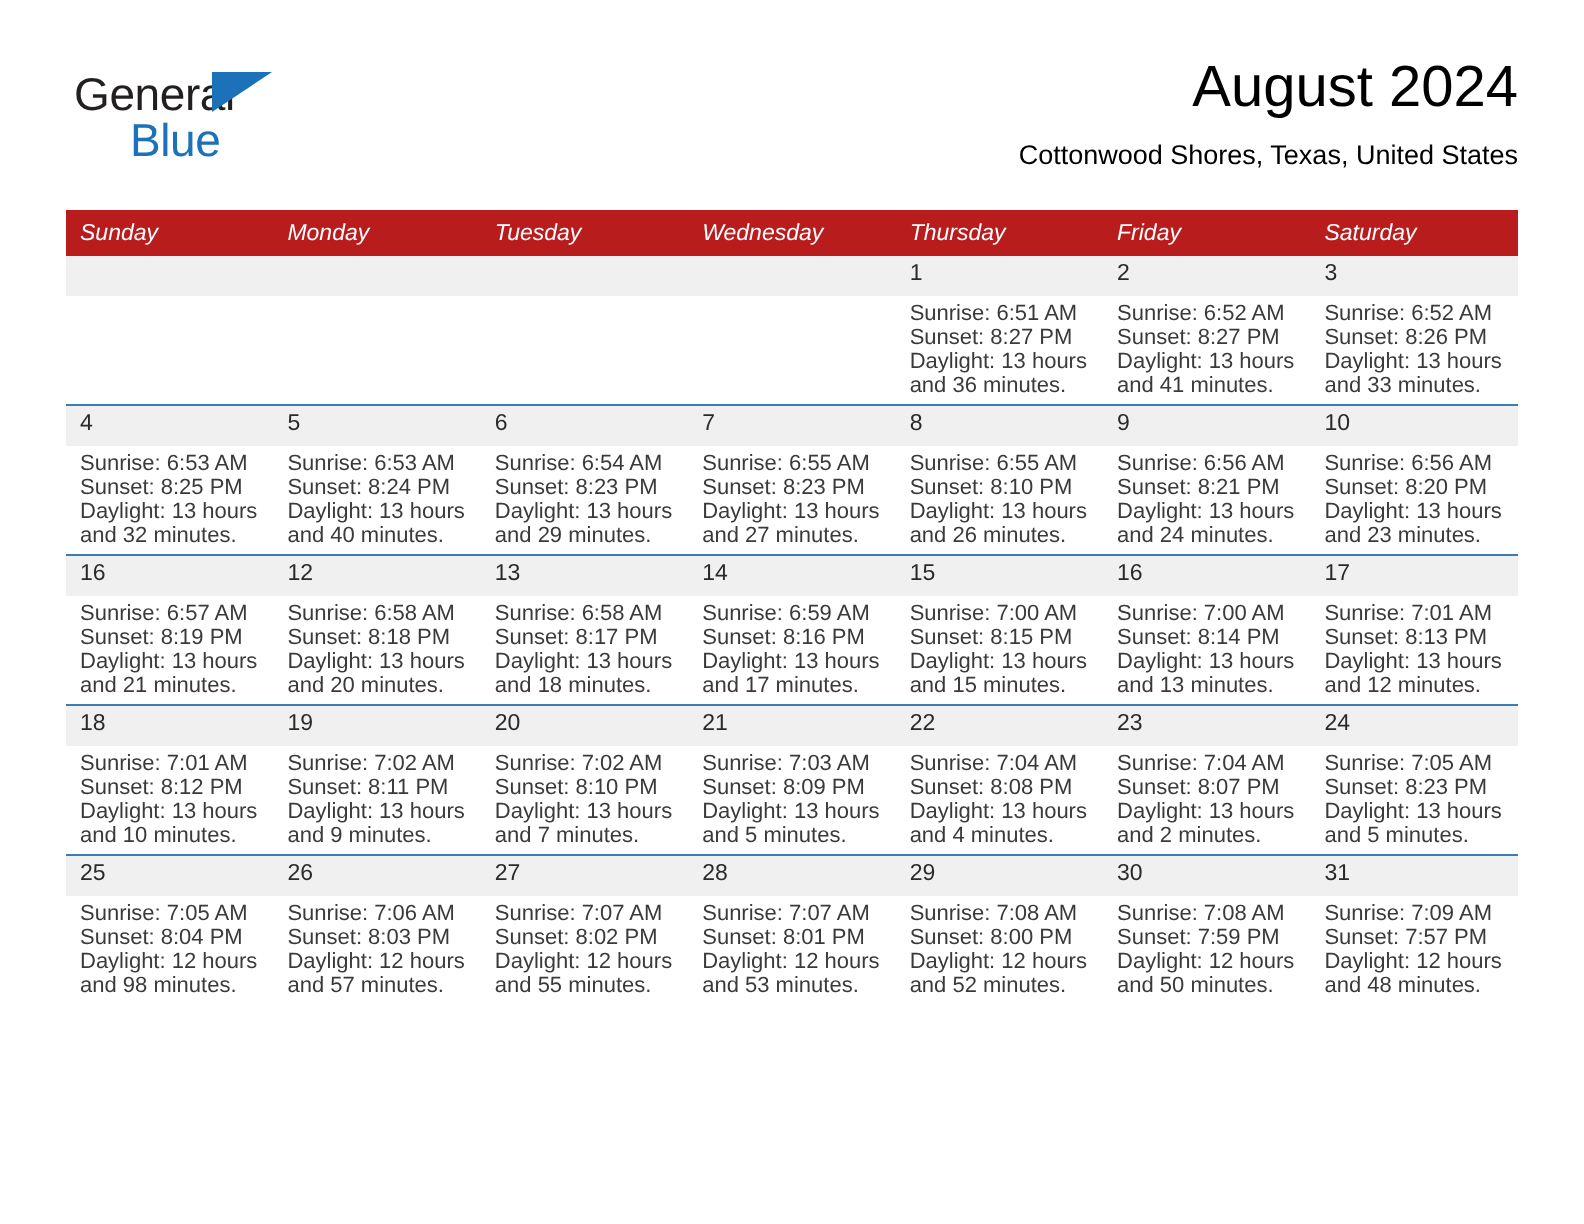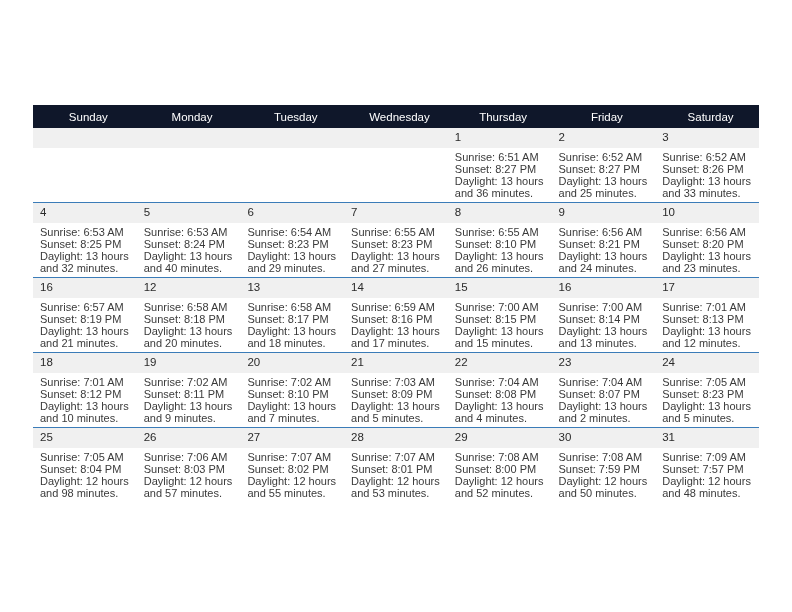--- a/index.html
+++ b/index.html
@@ -87,28 +87,29 @@
   
   .calendar {
     position: absolute;
     left: 33px;
     top: 105px;
     width: 726px;
     border-collapse: collapse;
     table-layout: fixed;
   }
   .calendar th {
-    background: #0f172a;
+    background: #b91c1c;
     color: #ffffff;
     font-size: 11.5px;
     font-weight: normal;
-    text-align: center;
+    text-align: left;
     padding: 5px 0 5px 7px;
     height: 13px;
     border: none;
+    font-style: italic;
   }
   .calendar td {
     vertical-align: top;
     padding: 0;
     border: none;
     border-top: 1px solid #3b7cb8;
     height: 74px;
     width: 103.71px;
   }
   .calendar tr.week-row:first-child td {
@@ -133,20 +134,31 @@
   }
   .cell-body div {
     white-space: nowrap;
   }
 </style>
 </head>
 <body>
 
 <div class="page">
 
+  <div class="top-header">
+    <div class="logo">
+      <span class="logo-general">General</span>
+      <span class="logo-triangle"></span>
+      <span class="logo-blue">Blue</span>
+    </div>
+    <div class="title-block">
+      <div class="cal-title">August 2024</div>
+      <div class="cal-subtitle">Cottonwood Shores, Texas, United States</div>
+    </div>
+  </div>
 
   <table class="calendar">
     <thead>
       <tr>
         <th>Sunday</th>
         <th>Monday</th>
         <th>Tuesday</th>
         <th>Wednesday</th>
         <th>Thursday</th>
         <th>Friday</th>
@@ -199,21 +211,21 @@
               <div>Daylight: 13 hours</div>
               <div>and 36 minutes.</div>
             </div>
           </td>
           <td>
             <div class="daynum">2</div>
             <div class="cell-body">
               <div>Sunrise: 6:52 AM</div>
               <div>Sunset: 8:27 PM</div>
               <div>Daylight: 13 hours</div>
-              <div>and 25 minutes.</div>
+              <div>and 41 minutes.</div>
             </div>
           </td>
           <td>
             <div class="daynum">3</div>
             <div class="cell-body">
               <div>Sunrise: 6:52 AM</div>
               <div>Sunset: 8:26 PM</div>
               <div>Daylight: 13 hours</div>
               <div>and 33 minutes.</div>
             </div>

